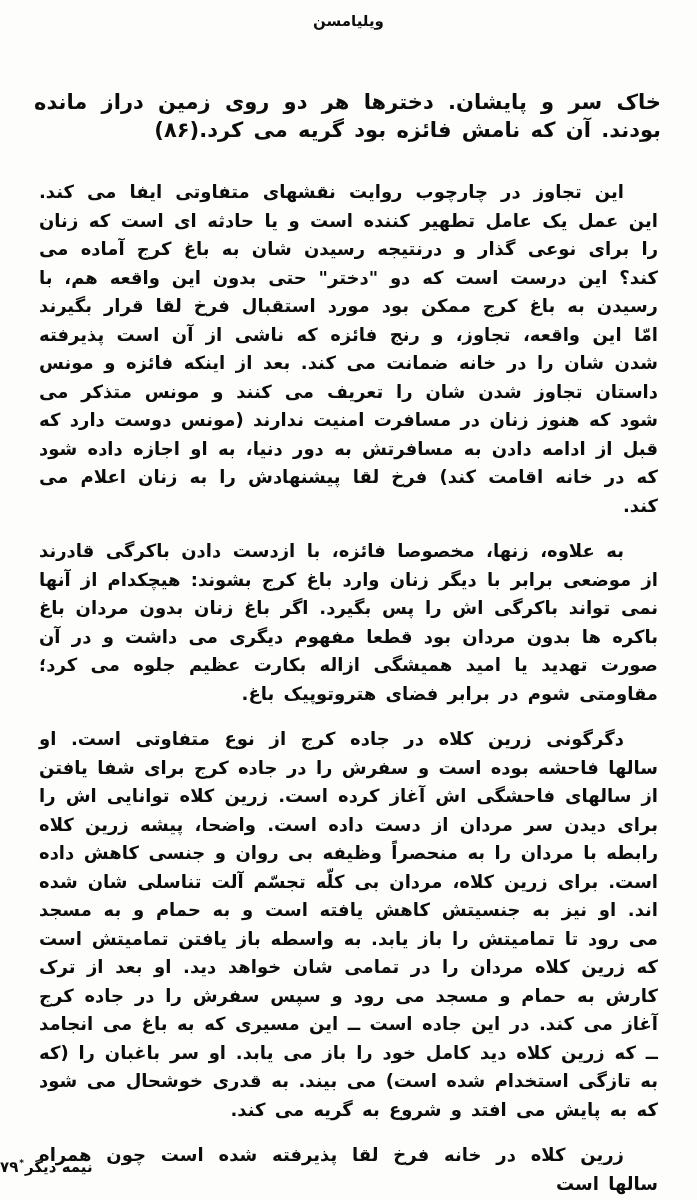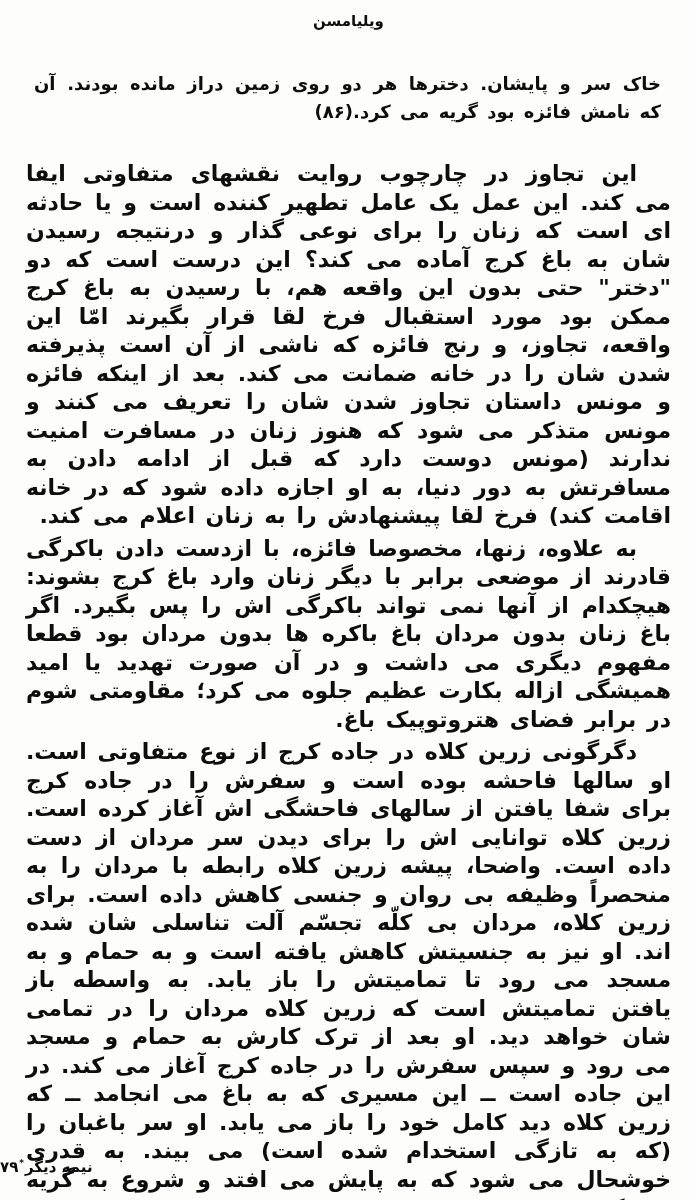--- a/index.html
+++ b/index.html
@@ -22,32 +22,32 @@
     font-size:15px;
     font-weight:bold;
     letter-spacing:.5px;
   }
   .content{
     position:absolute;
     top:70px;
     right:22px;left:22px;
   }
   .quote{
-    margin:0 14px 34px 12px;
-    font-size:18px;
+    margin:18px 14px 34px 12px;
+    font-size:21px;
     line-height:28px;
     font-weight:bold;
     text-align:justify;
     text-indent:0;
     word-spacing:3px;
   }
   .quote .citation{white-space:nowrap;}
   .para{
-    margin:4px;
-    font-size:22px;
+    margin:17px;
+    font-size:18px;
     line-height:28.5px;
     font-weight:bold;
     text-align:justify;
     text-indent:34px;
     word-spacing:3px;
     letter-spacing:.2px;
   }
   .footer{
     position:absolute;
     bottom:24px;left:0;right:0;

